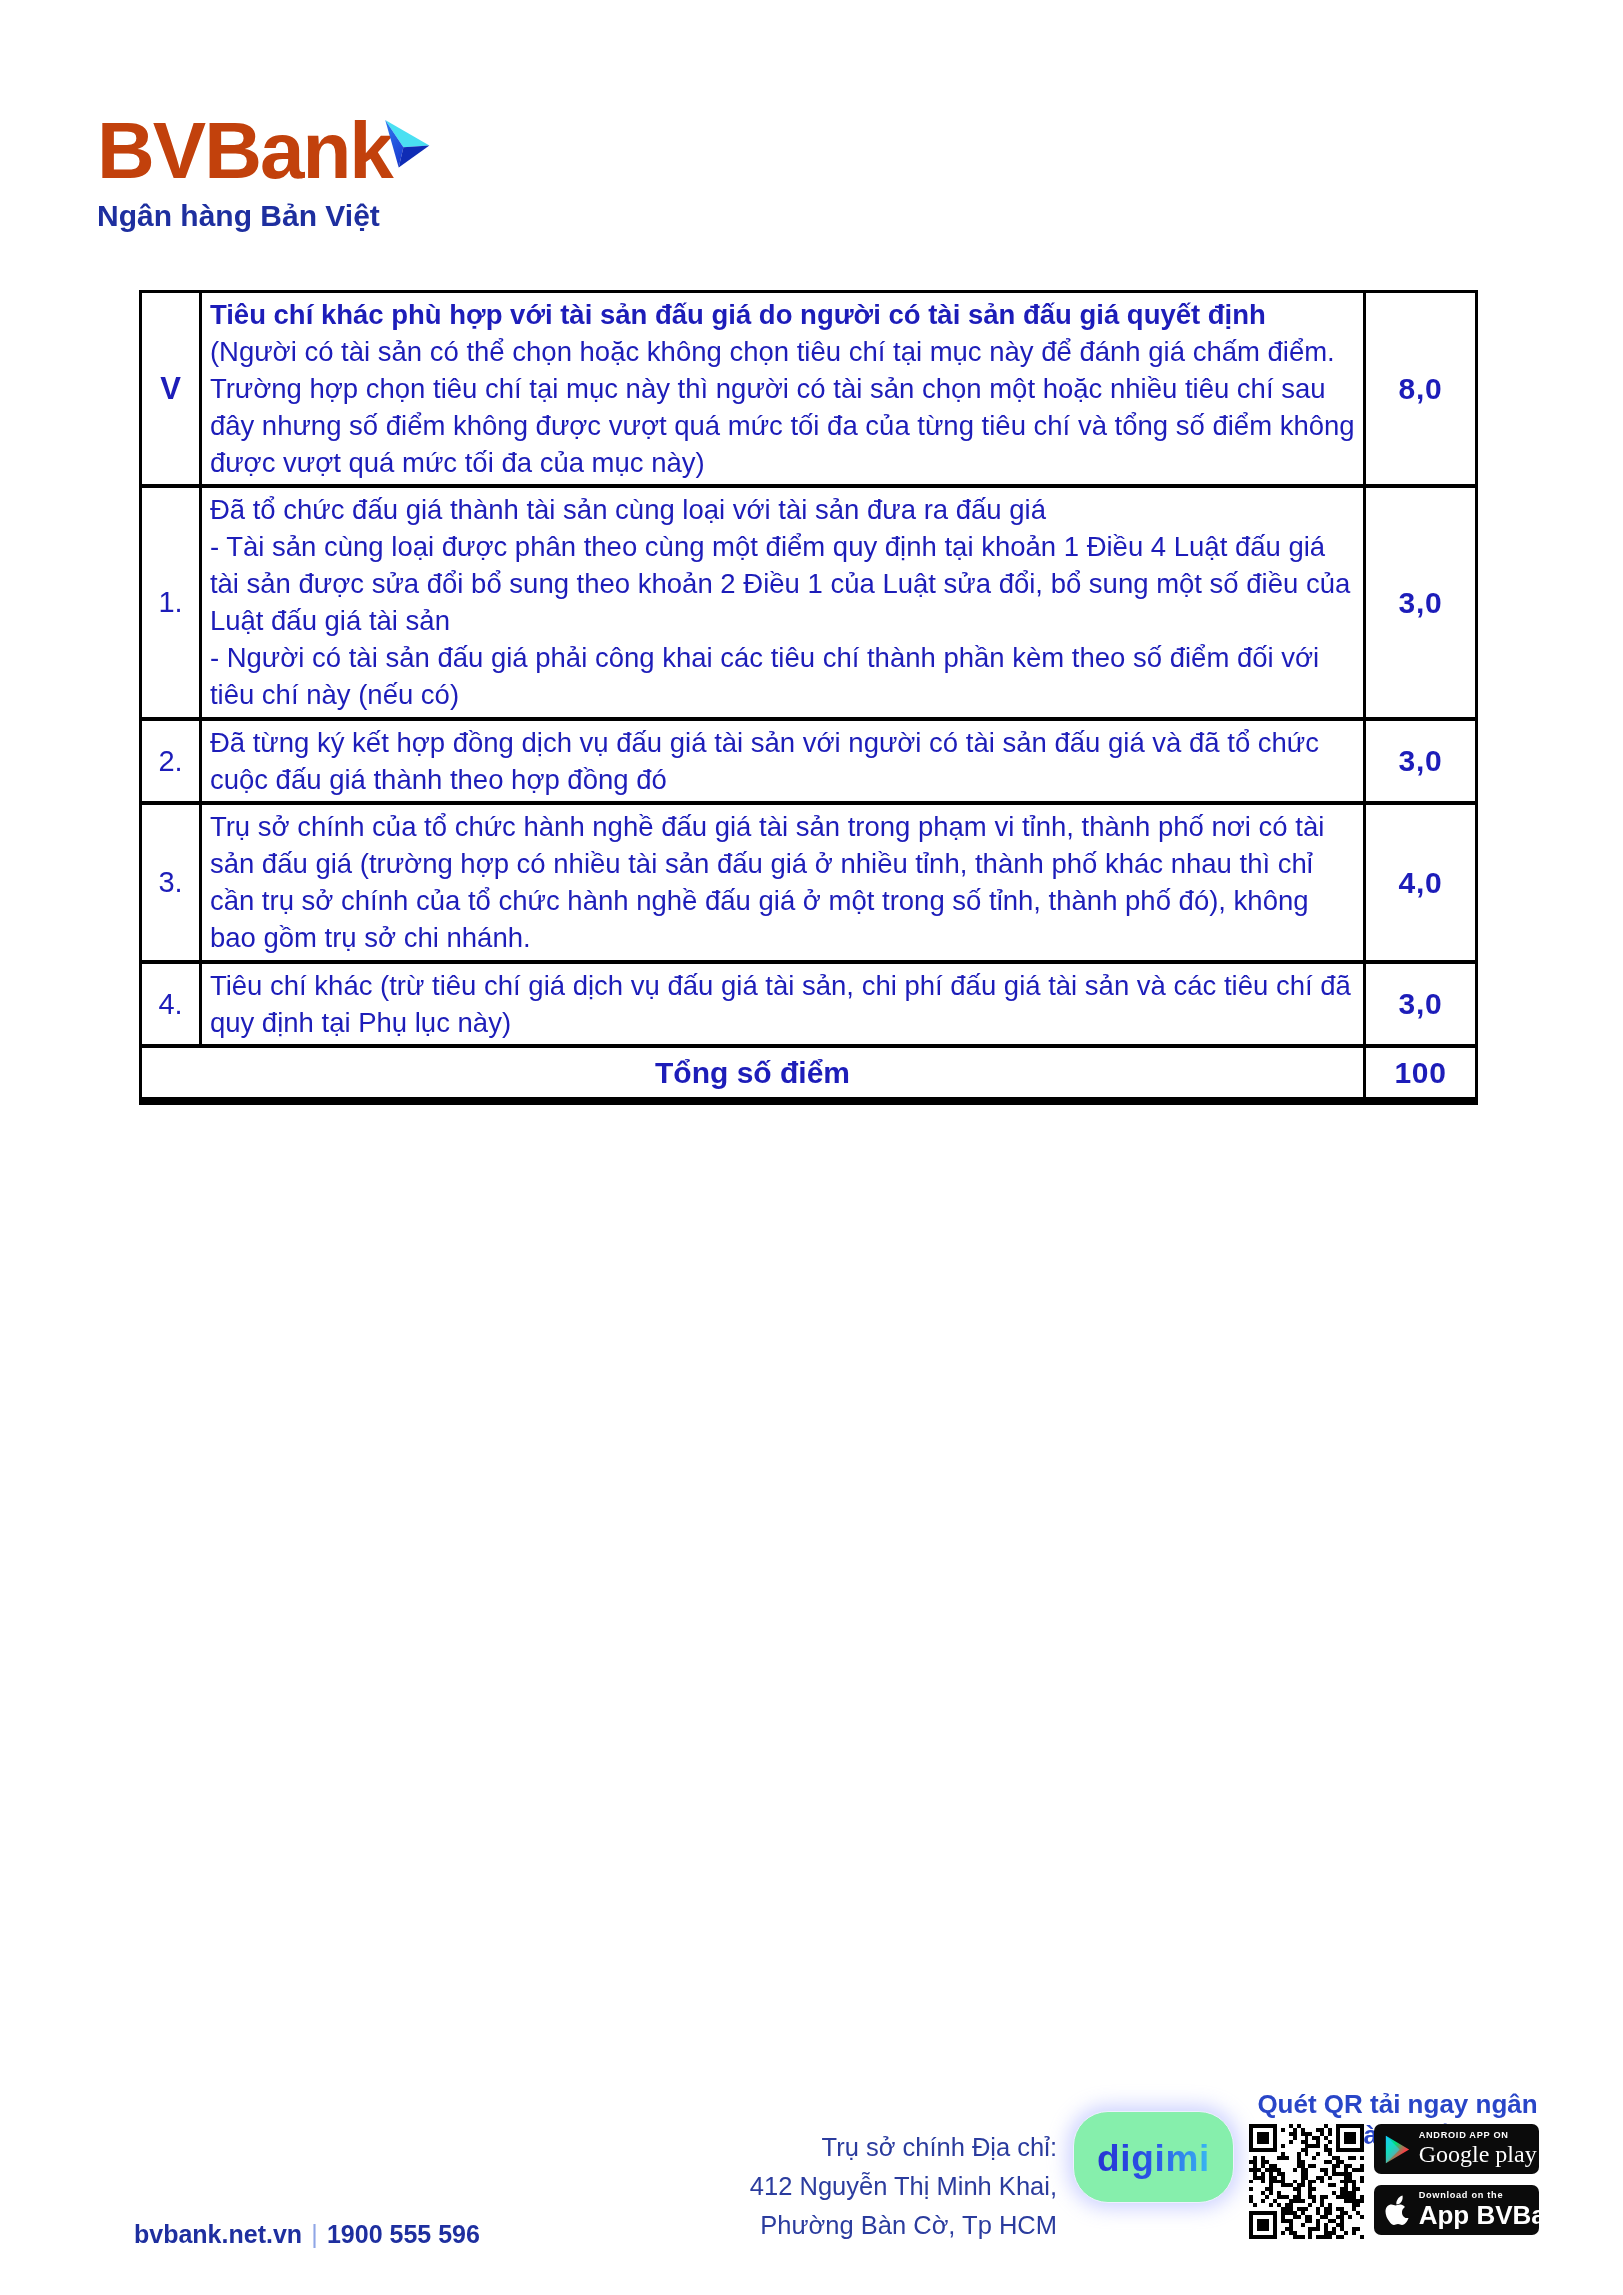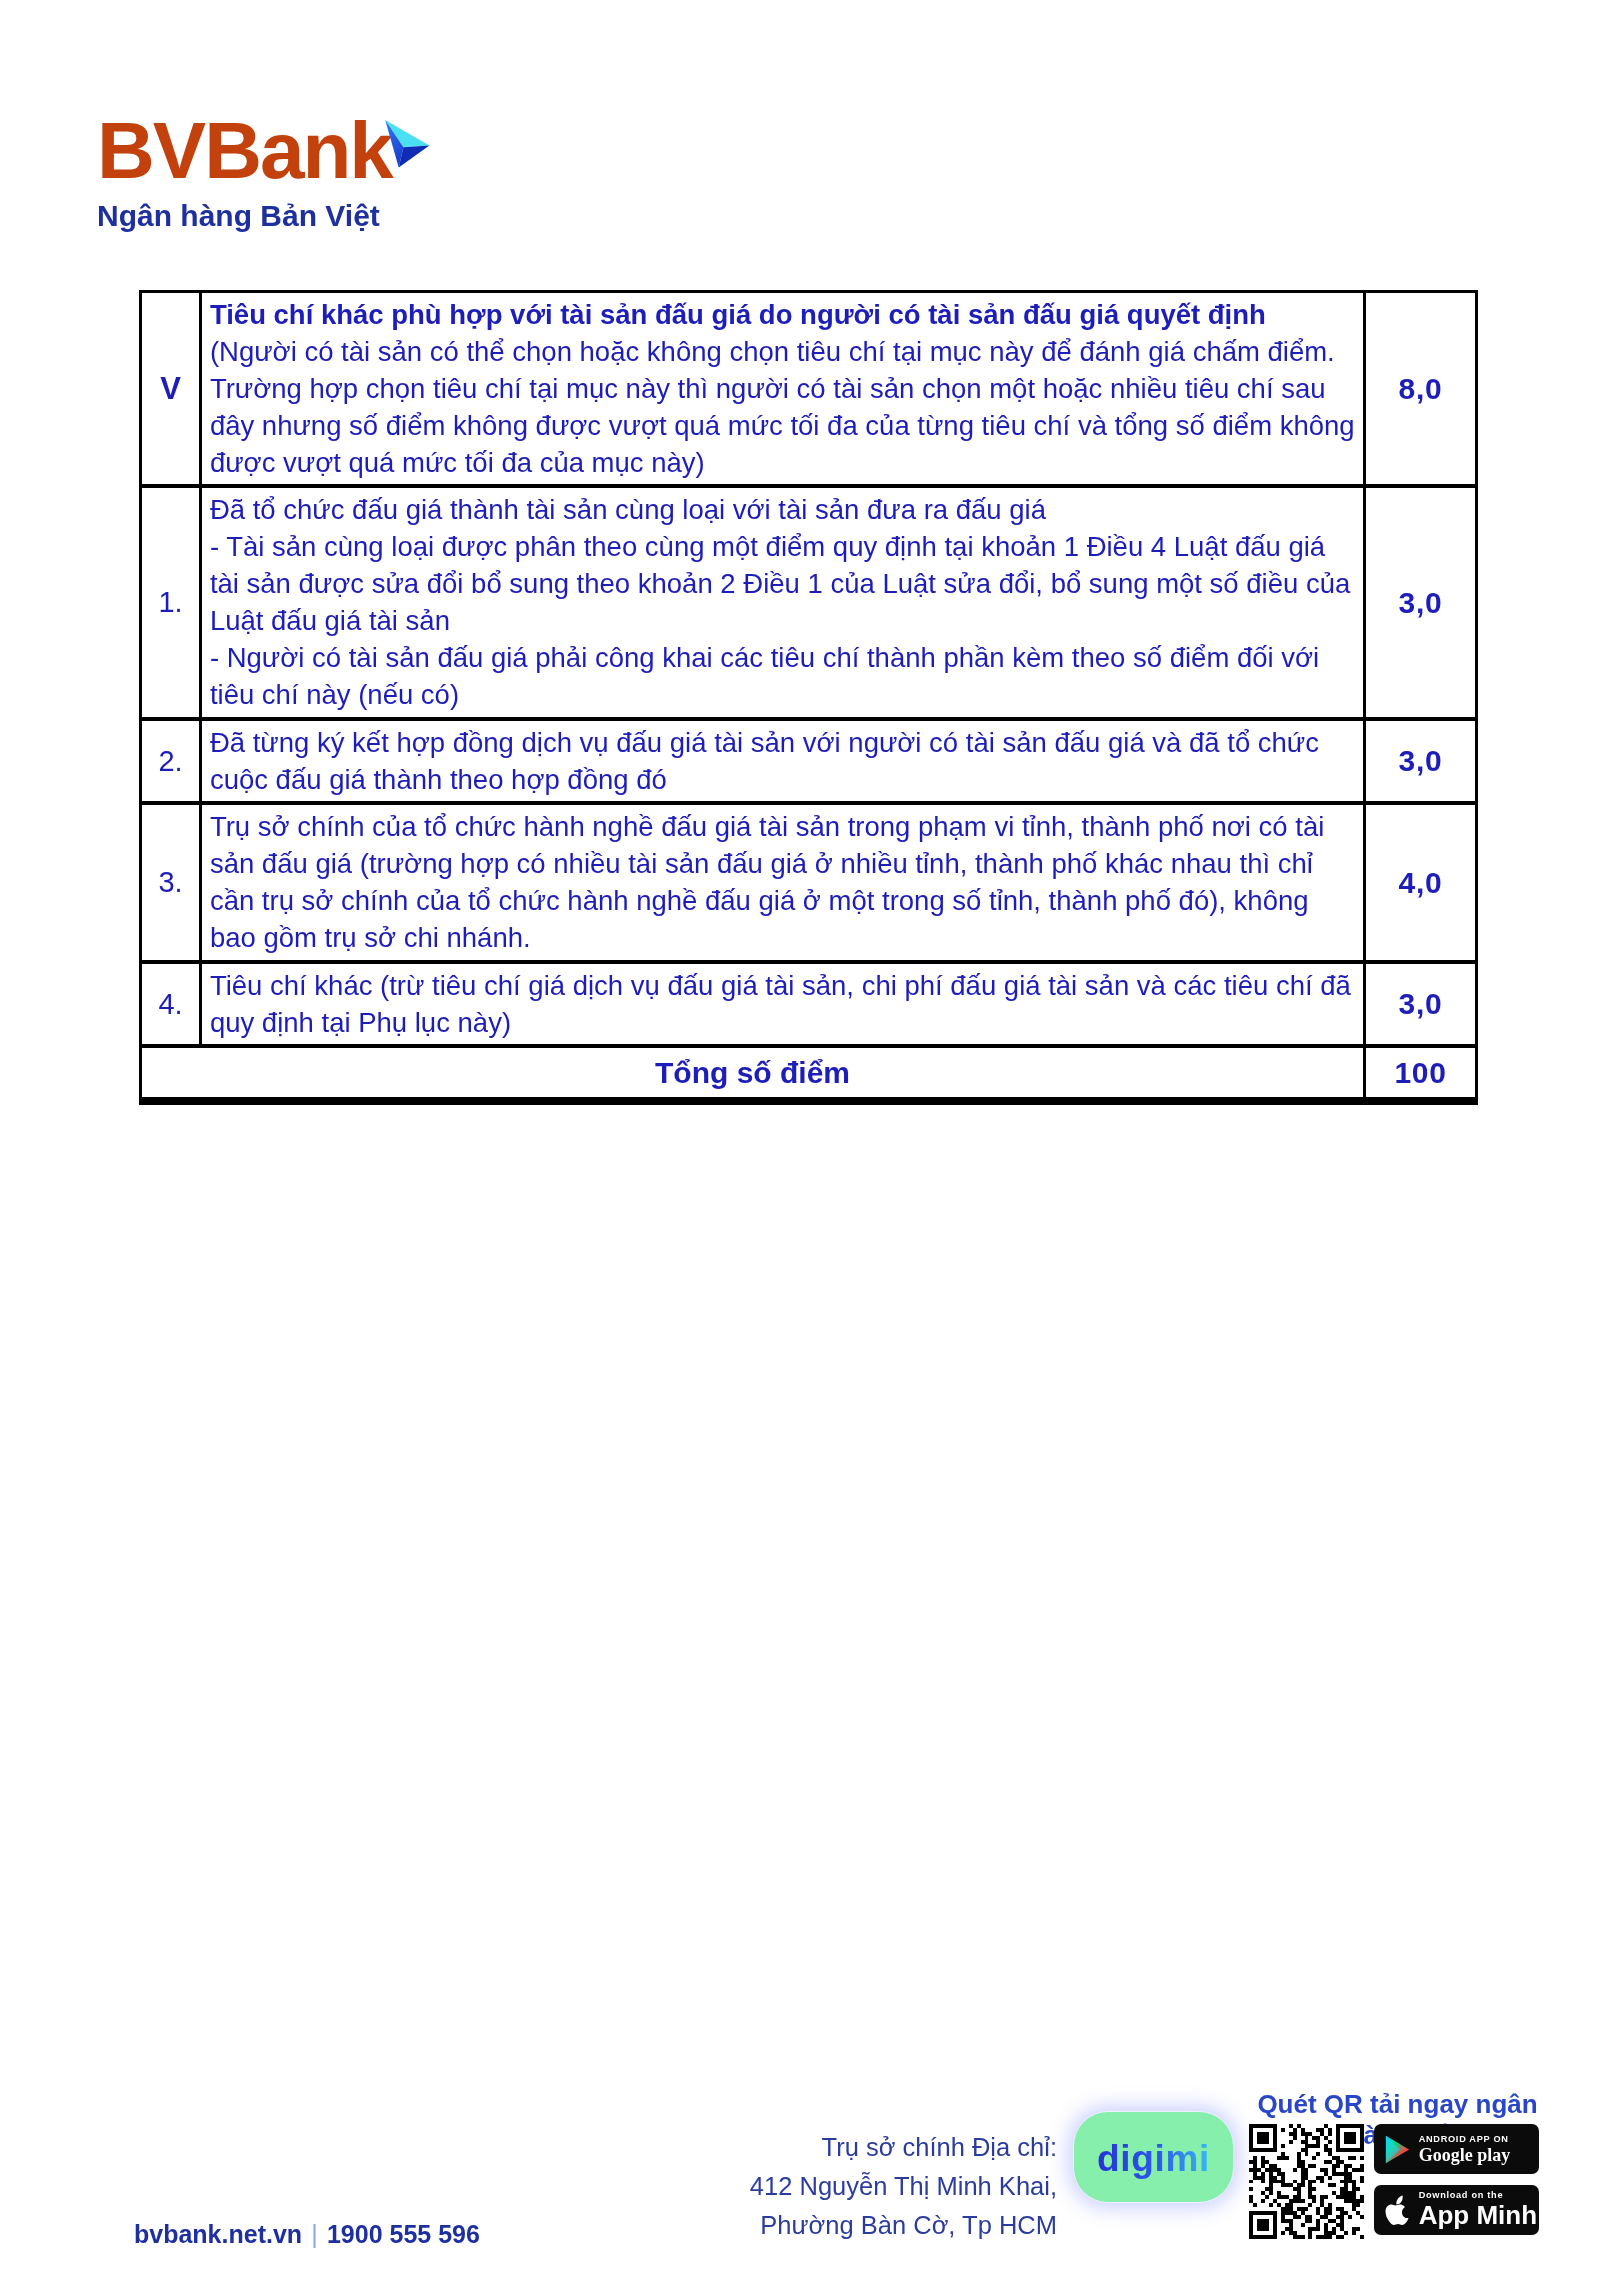--- a/index.html
+++ b/index.html
@@ -60,21 +60,21 @@
 
   .badges { position:absolute; left:1374px; top:2124px; width:165px; }
   .badge {
     width:165px; height:50px; background:#0b0b0b; border-radius:7px; color:#fff;
     display:flex; align-items:center; padding:0 10.5px; gap:9.2px;
   }
   .badge + .badge { margin-top:11px; }
   .badge-txt { display:flex; flex-direction:column; justify-content:center; }
   .badge-small { font-size:9.2px; font-weight:700; letter-spacing:0.7px; line-height:1.3; white-space:nowrap; }
   .badge-large { font-size:26px; font-weight:700; line-height:1.05; white-space:nowrap; }
-  .badge-large.serif { font-family:"Liberation Serif","DejaVu Serif",serif; font-weight:700; font-size:18px; }
+  .badge-large.serif { font-family:"Liberation Serif","DejaVu Serif",serif; font-weight:400; font-size:24px; }
   .badge-icon { flex:0 0 auto; display:flex; align-items:center; }
 </style>
 </head>
 <body>
 
 <div class="page">
 
   <div class="logo">
     <div class="logo-word">BVBank</div>
     <svg class="logo-arrow" viewBox="0 0 100 100" aria-hidden="true">
@@ -473,19 +473,19 @@
     </div>
     <div class="badge">
       <span class="badge-icon">
         <svg width="25" height="30" viewBox="0 0 50 60" fill="#fff" aria-hidden="true">
           <path d="M35 1c-4 1-8 4-10 8-2 3-3 7-2 10 4 0 8-2 10-6 2-3 3-8 2-12z"></path>
           <path d="M47 46c-1 3-2 5-4 8-3 4-6 6-9 6-3 0-4-2-8-2s-5 2-8 2c-3 0-7-3-10-8C4 47 1 40 1 33c0-9 6-14 12-14 3 0 6 2 8 2 2 0 5-2 9-2 2 0 7 1 10 5-1 1-6 4-6 11 0 8 7 11 8 11z"></path>
         </svg>
       </span>
       <span class="badge-txt">
         <span class="badge-small">Download on the</span>
-        <span class="badge-large">App Minh</span>
+        <span class="badge-large">App BVBank</span>
       </span>
     </div>
   </div>
 
 </div>
 
 
 </body></html>

